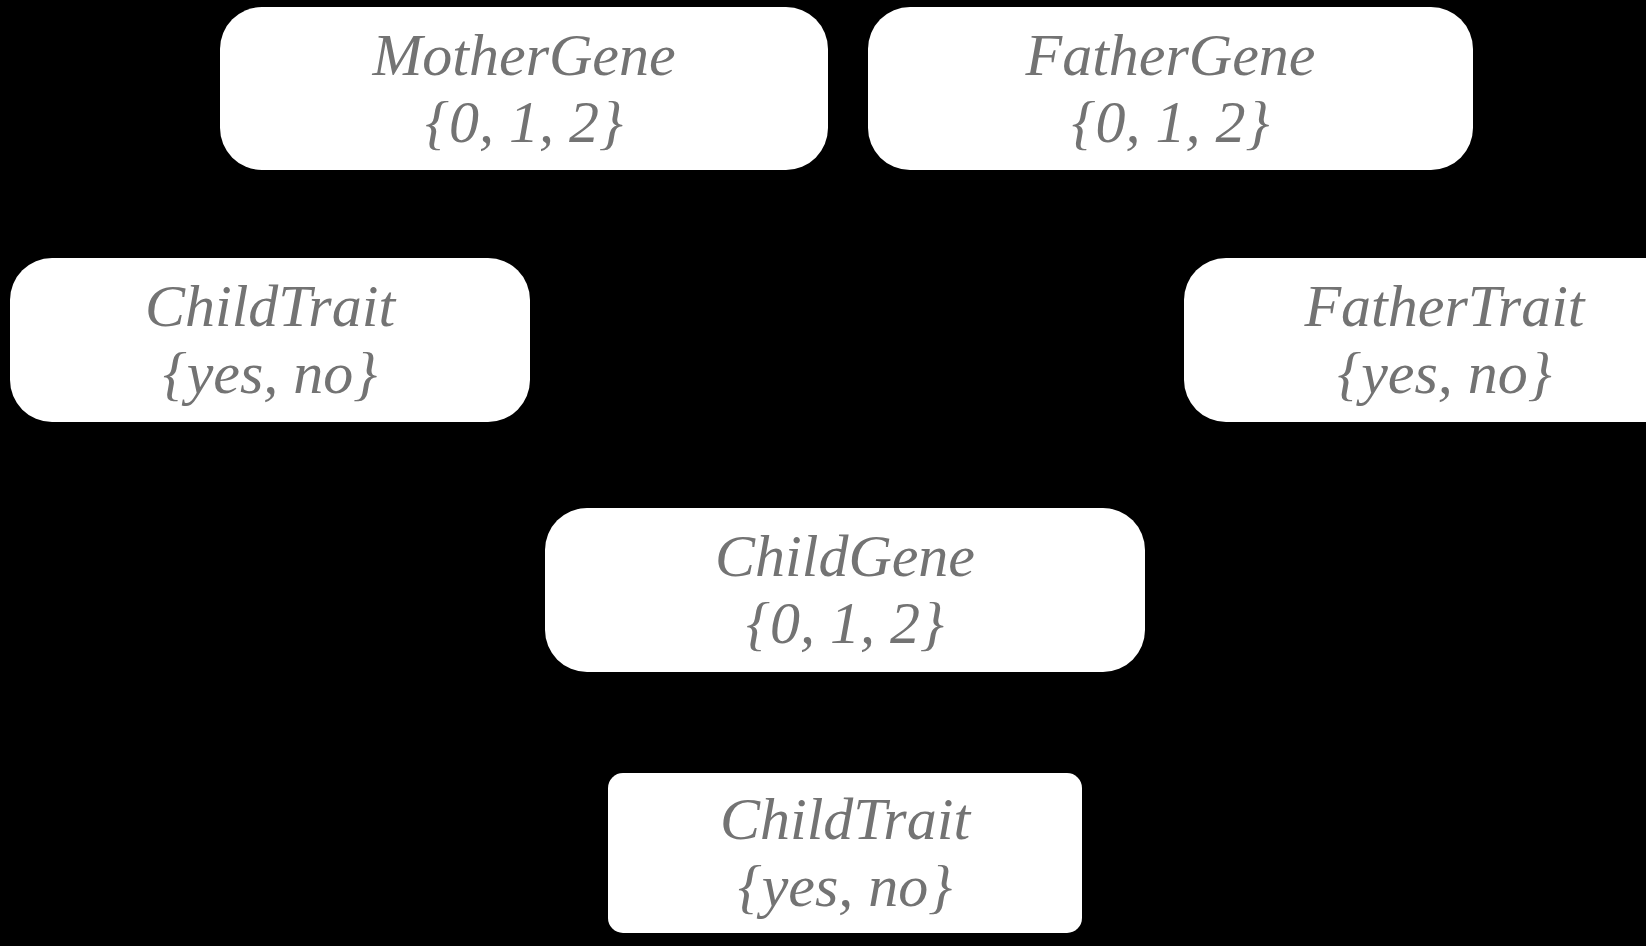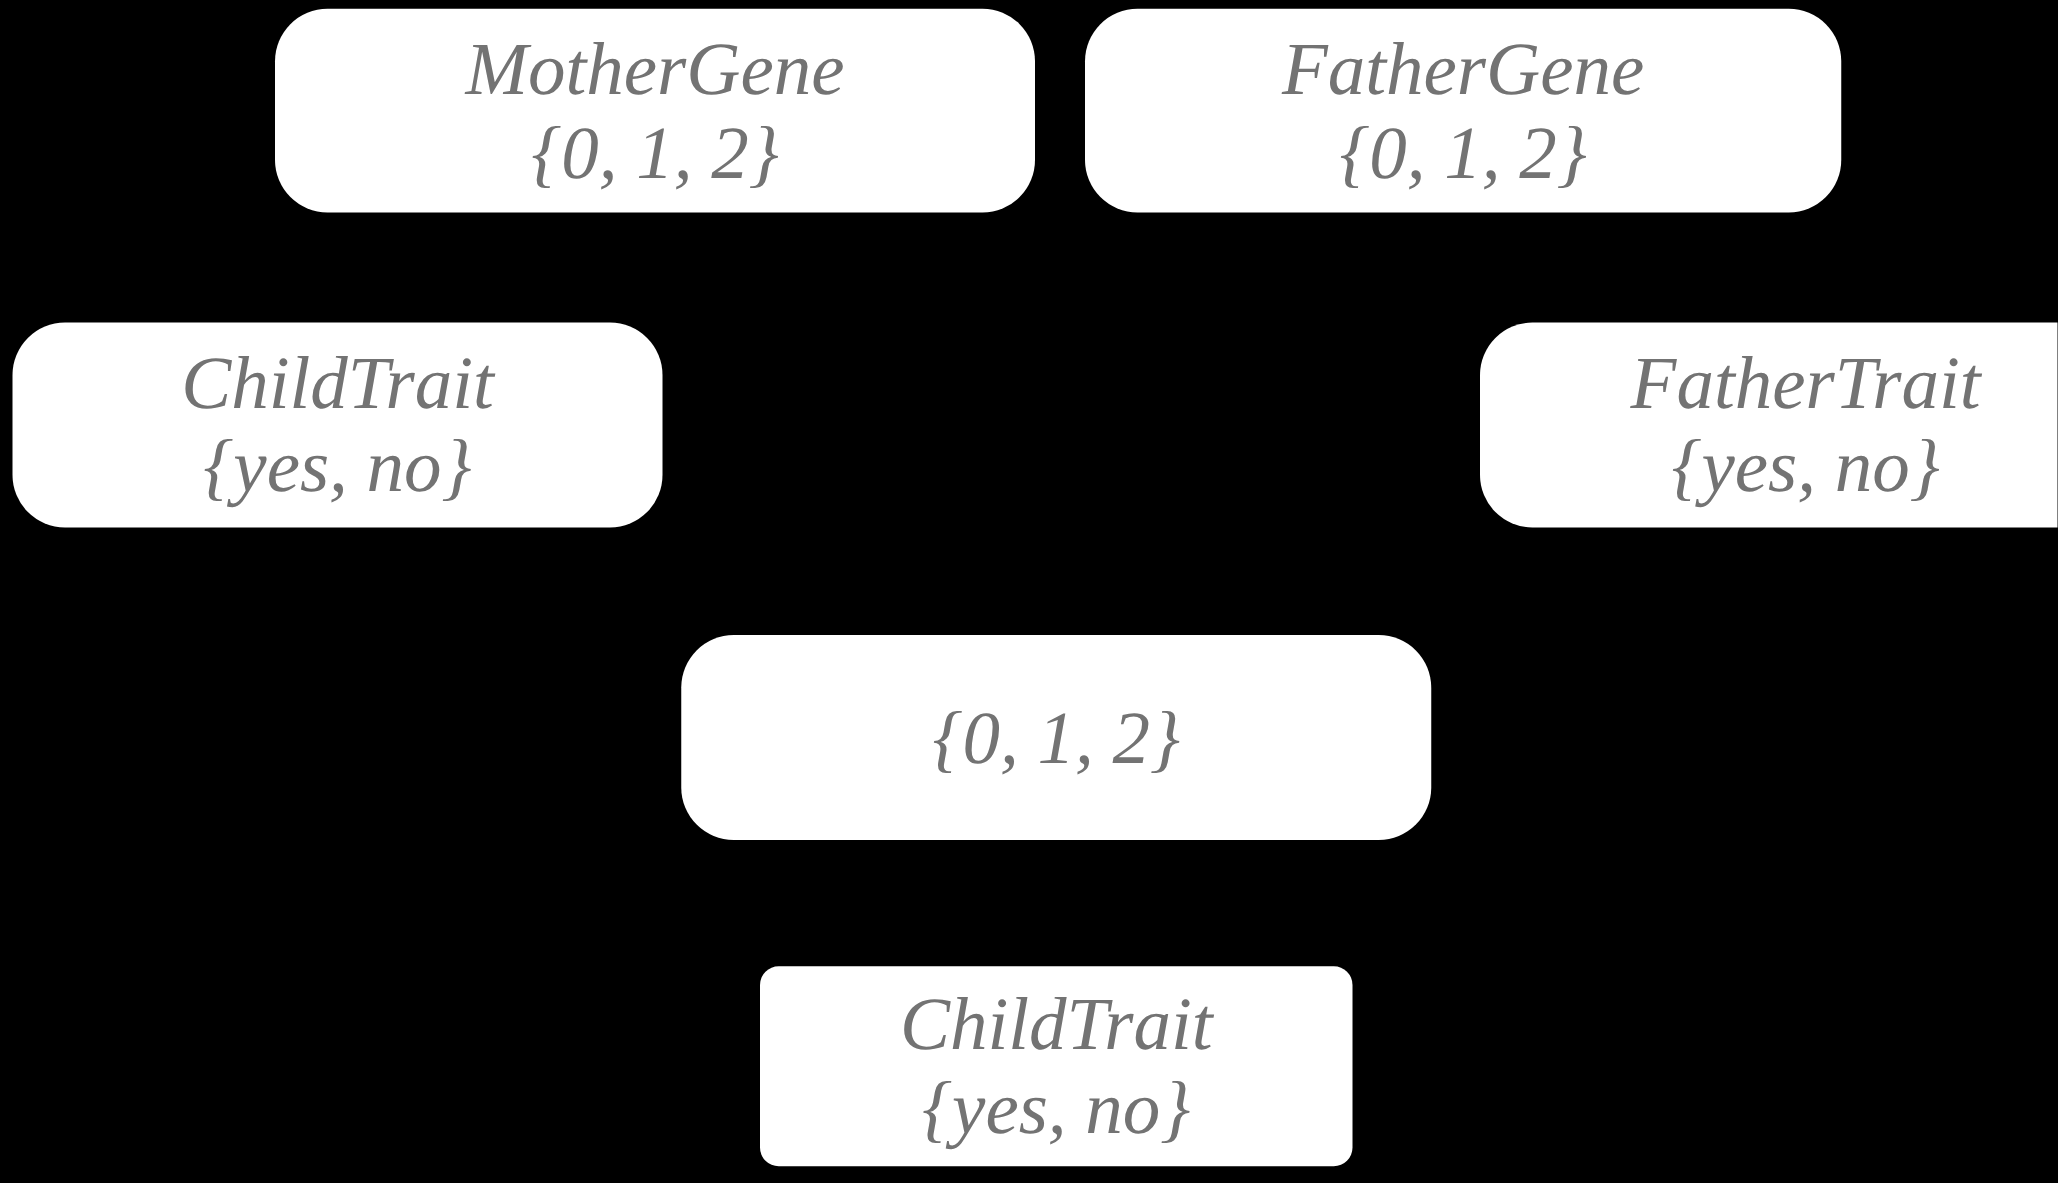--- a/index.html
+++ b/index.html
@@ -66,20 +66,21 @@
     <div class="node-name">ChildTrait</div>
     <div class="node-domain">{yes, no}</div>
   </div>
 
   <div class="node" id="node-father-trait">
     <div class="node-name">FatherTrait</div>
     <div class="node-domain">{yes, no}</div>
   </div>
 
   <div class="node" id="node-child-gene">
+    <div class="node-name">ChildGene</div>
     <div class="node-domain">{0, 1, 2}</div>
   </div>
 
   <div class="node" id="node-child-trait">
     <div class="node-name">ChildTrait</div>
     <div class="node-domain">{yes, no}</div>
   </div>
 
 </div>
 

